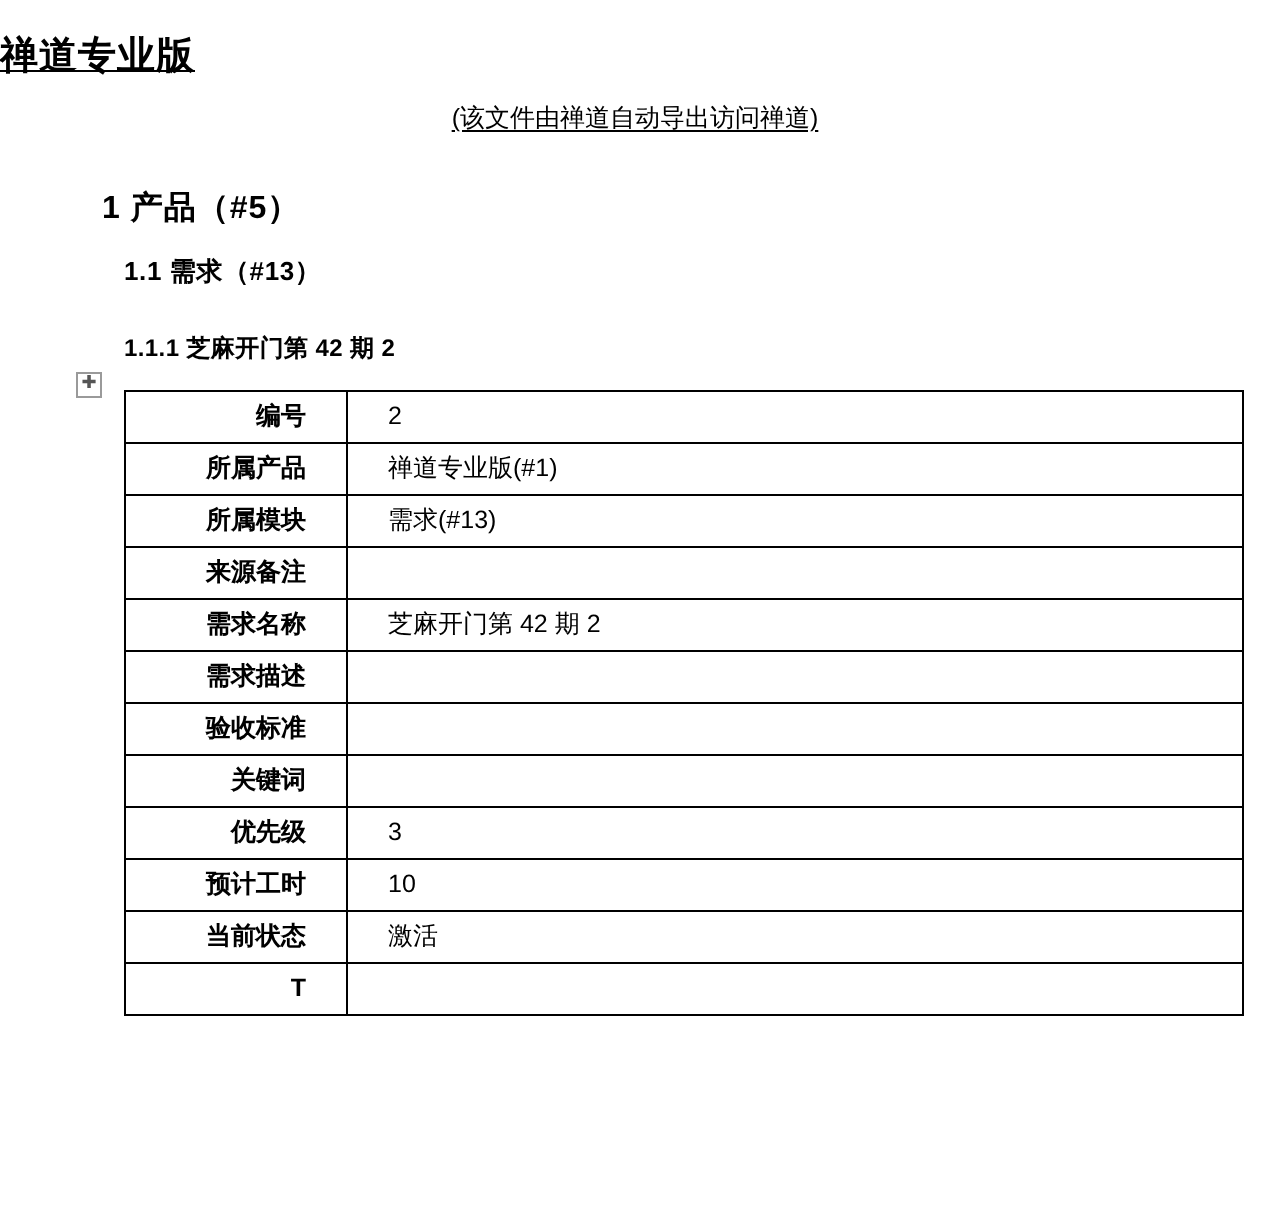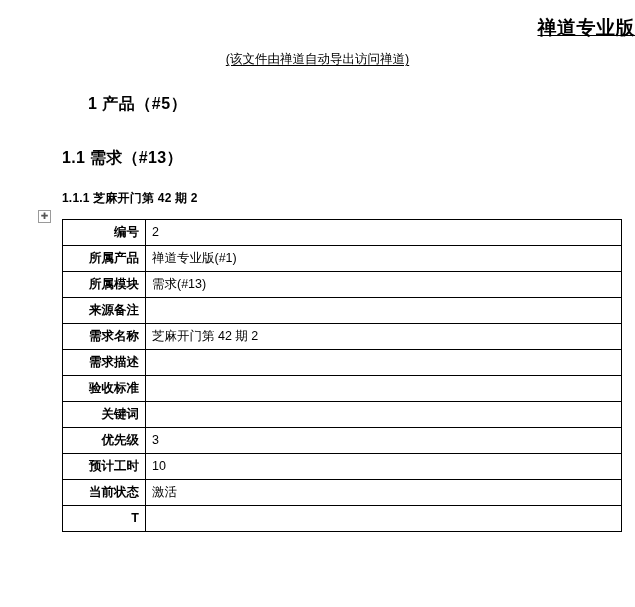--- a/index.html
+++ b/index.html
@@ -15,45 +15,45 @@
     overflow: hidden;
     position: relative;
   }
   .page {
     width: 635px;
     height: 607px;
     position: relative;
     box-sizing: border-box;
   }
   .doc-title {
-    text-align: right;
+    text-align: left;
     font-size: 19px;
     font-weight: bold;
     margin: 8px 0 0 0;
     padding-top: 7px;
     text-decoration: underline;
     letter-spacing: 0.5px;
   }
   .doc-subtitle {
     text-align: center;
     font-size: 12.5px;
     margin-top: 10px;
     text-decoration: underline;
     text-underline-offset: 2px;
   }
   .h1 {
     font-size: 16px;
     font-weight: bold;
-    margin: 26px 0 0 88px;
+    margin: 26px 0 0 51px;
     letter-spacing: 0.5px;
   }
   .h2 {
-    font-size: 16px;
+    font-size: 13px;
     font-weight: bold;
-    margin: 33px 0 0 62px;
+    margin: 12px 0 0 62px;
     letter-spacing: 0.3px;
   }
   .h3 {
     font-size: 12px;
     font-weight: bold;
     margin: 21px 0 12px 62px;
     letter-spacing: 0.2px;
   }
   .table-wrap {
     position: relative;
@@ -78,21 +78,21 @@
   }
   table.info {
     border-collapse: collapse;
     width: 560px;
     table-layout: fixed;
   }
   table.info td {
     border: 1px solid #000000;
     height: 25px;
     font-size: 12.5px;
-    padding: 0 6px;
+    padding: 0 20px;
     vertical-align: middle;
     line-height: 1.2;
   }
   td.label {
     width: 70px;
     text-align: right;
     font-weight: bold;
     padding-right: 7px;
   }
   td.value {

